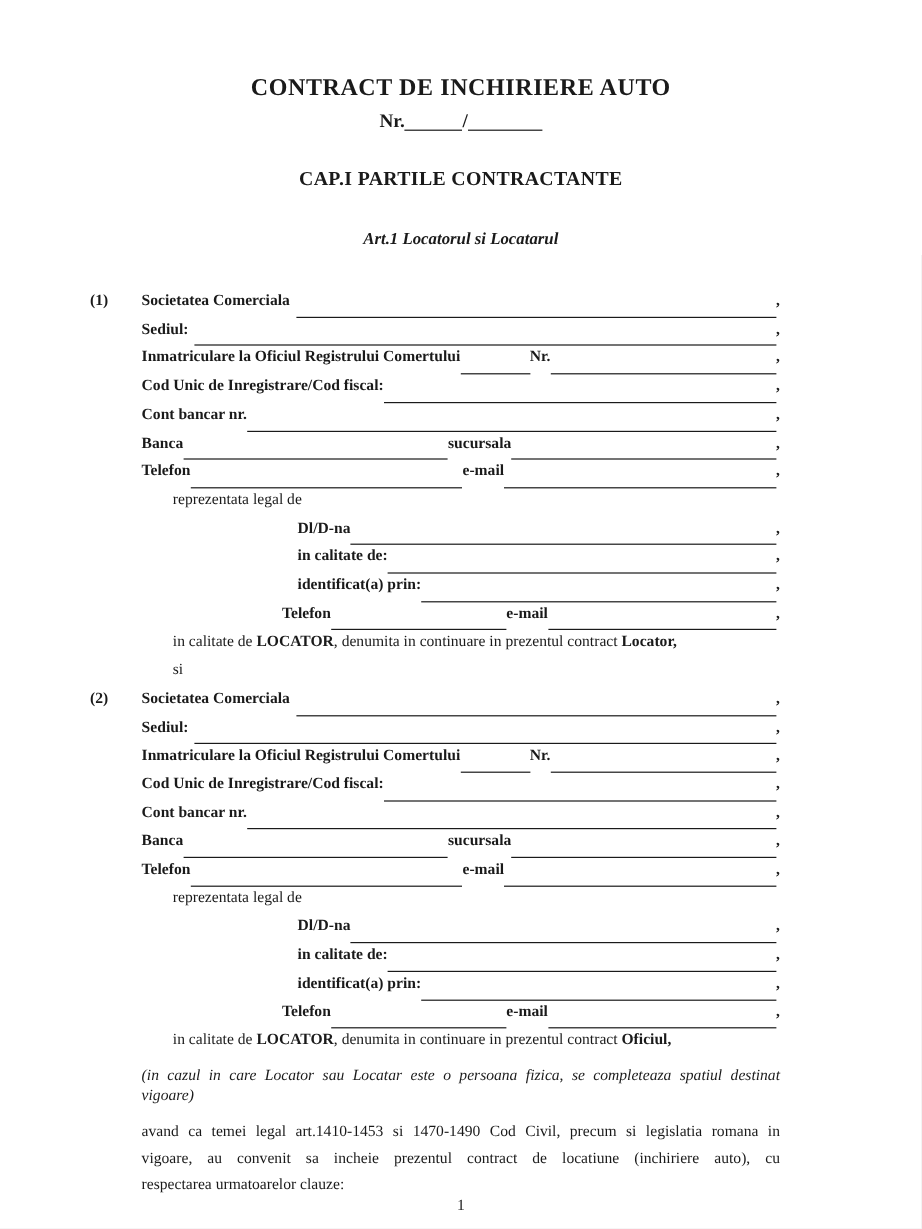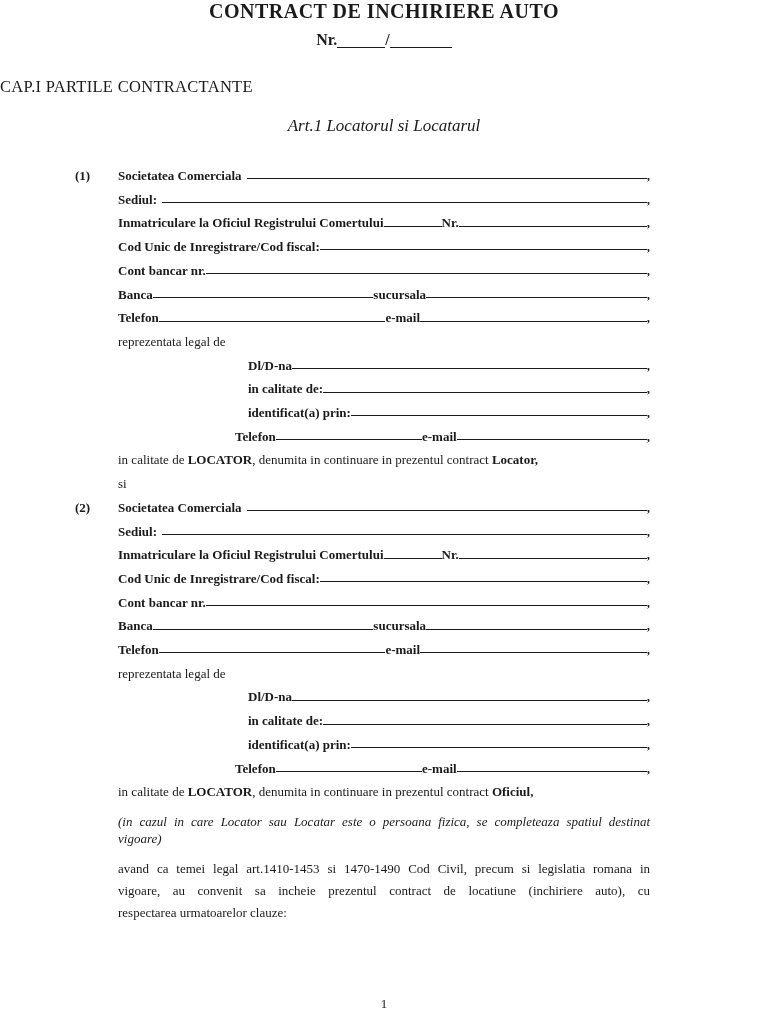--- a/index.html
+++ b/index.html
@@ -4,53 +4,54 @@
 <style>
   * { margin:0; padding:0; box-sizing:border-box; }
   html,body { background:#e8e8e8; }
   .page {
     position:relative;
     width:768px; height:1024px;
     background:#ffffff;
     color:#1a1a1a;
     font-family:"Liberation Serif","DejaVu Serif",serif;
     font-size:13px;
+    padding-top:62px;
     overflow:hidden;
     margin:0 auto;
   }
   .title {
     text-align:center; font-size:20px; font-weight:bold;
     letter-spacing:0.5px; line-height:23px;
   }
   .nr-line {
     text-align:center; font-weight:bold; font-size:16px;
     margin-top:6px; line-height:22px; white-space:nowrap;
   }
   .nr-blank {
     display:inline-block; border-bottom:1.6px solid #1a1a1a;
     transform:translateY(3px);
   }
   .nr-blank.w1 { width:48px; }
   .nr-blank.w2 { width:62px; }
   .cap {
-    font-weight:normal; font-size:16.5px;
+    text-align:center; font-weight:bold; font-size:16.5px;
     margin-top:26px; line-height:19px; letter-spacing:0.3px;
   }
   .art {
-    text-align:center; font-weight:normal; font-style:italic;
-    font-size:17px; margin-top:22px; line-height:16px;
+    text-align:center; font-weight:bold; font-style:italic;
+    font-size:14px; margin-top:34px; line-height:16px;
   }
   .bodycol { margin:30px 118px 0 118px; }
   .party { position:relative; }
   .pnum {
     position:absolute; left:-43px; top:0;
     font-weight:bold; line-height:23.7px;
   }
-  .row { display:flex; align-items:center; line-height:23.7px; }
-  .trow { line-height:23.7px; }
+  .row { display:flex; align-items:flex-end; line-height:23.7px; }
+  .trow { line-height:23.7px;margin-left:26px; }
   .b { font-weight:bold; }
   .mr5 { margin-right:5px; }
   .fill {
     flex:1 1 0; border-bottom:1.4px solid #1a1a1a;
     transform:translateY(3px); min-width:12px;
   }
   .fill.fxs { flex:0 0 58px; }
   .fill.g13 { flex-grow:1.3; }
   .ind1 { margin-left:130px; }
   .ind2 { margin-left:117px; }

